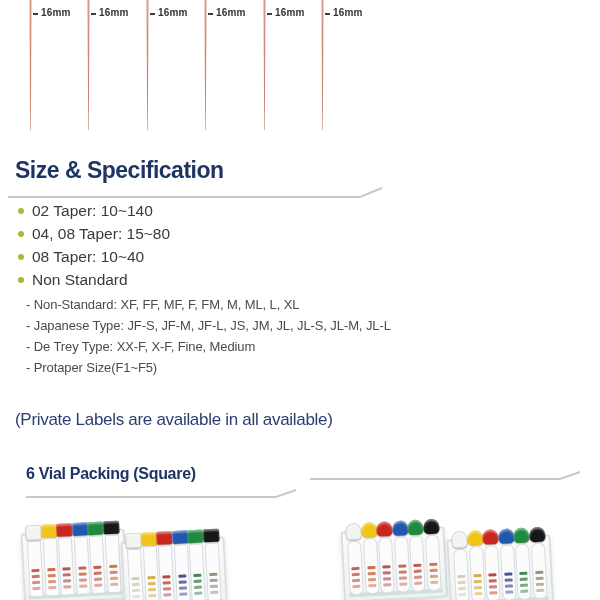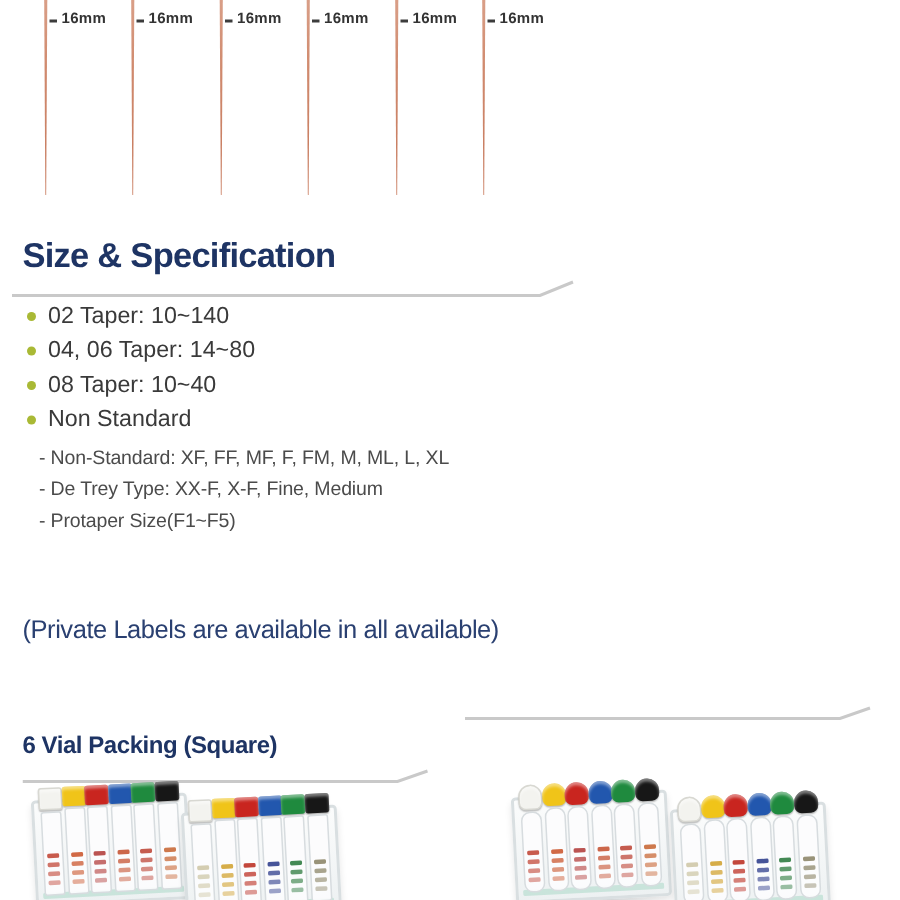--- a/index.html
+++ b/index.html
@@ -41,21 +41,21 @@
 
   
   .speclist{position:absolute;left:18px;top:199px;width:560px;}
   .mainitem{display:flex;align-items:center;height:23px;font-size:15.5px;color:#3a3a3a;}
   .dot{width:6px;height:6px;border-radius:50%;background:#a9b935;margin-right:8px;flex:0 0 auto;}
   .sublist{margin-top:3px;padding-left:8px;}
   .subitem{height:21px;font-size:13px;color:#4b4b4b;display:flex;align-items:center;letter-spacing:-0.1px;}
 
   
   .col{position:absolute;top:465px;width:275px;}
-  .col.left{left:15px;margin-top:24px;}
+  .col.left{left:26px;}
   .col.right{left:310px;}
   .colhead{margin:0;font-size:16px;font-weight:bold;color:#1e3464;letter-spacing:-0.3px;}
   .rule-col{margin-top:4px;}
 
   
   .packs{position:absolute;left:0;top:508px;width:600px;height:92px;}
   .pack{position:absolute;width:104px;height:82px;transform:rotate(-3deg);}
   .pack .tray{
     position:absolute;left:0;right:0;top:11px;bottom:0;
     background:linear-gradient(180deg,#fbfcfc,#edf1f2);
@@ -133,32 +133,33 @@
     <path d="M0 11 H352 L374 2" fill="none" stroke="#c9c9c9" stroke-width="2"></path>
   </svg>
 
   <div class="speclist">
     <div class="mainitem">
       <div class="dot"></div>
       <span>02 Taper: 10~140</span>
     </div>
     <div class="mainitem">
       <div class="dot"></div>
-      <span>04, 06 Taper: 14~80</span>
+      <span>04, 08 Taper: 15~80</span>
     </div>
     <div class="mainitem">
       <div class="dot"></div>
       <span>08 Taper: 10~40</span>
     </div>
     <div class="mainitem">
       <div class="dot"></div>
       <span>Non Standard</span>
     </div>
     <div class="sublist">
       <div class="subitem">- Non-Standard: XF, FF, MF, F, FM, M, ML, L, XL</div>
+      <div class="subitem">- Japanese Type: JF-S, JF-M, JF-L, JS, JM, JL, JL-S, JL-M, JL-L</div>
       <div class="subitem">- De Trey Type: XX-F, X-F, Fine, Medium</div>
       <div class="subitem">- Protaper Size(F1~F5)</div>
     </div>
   </div>
 
   <div class="h-pack">
     <span class="small">(Private Labels are available in all available)</span>
   </div>
 
   <div class="col left">

